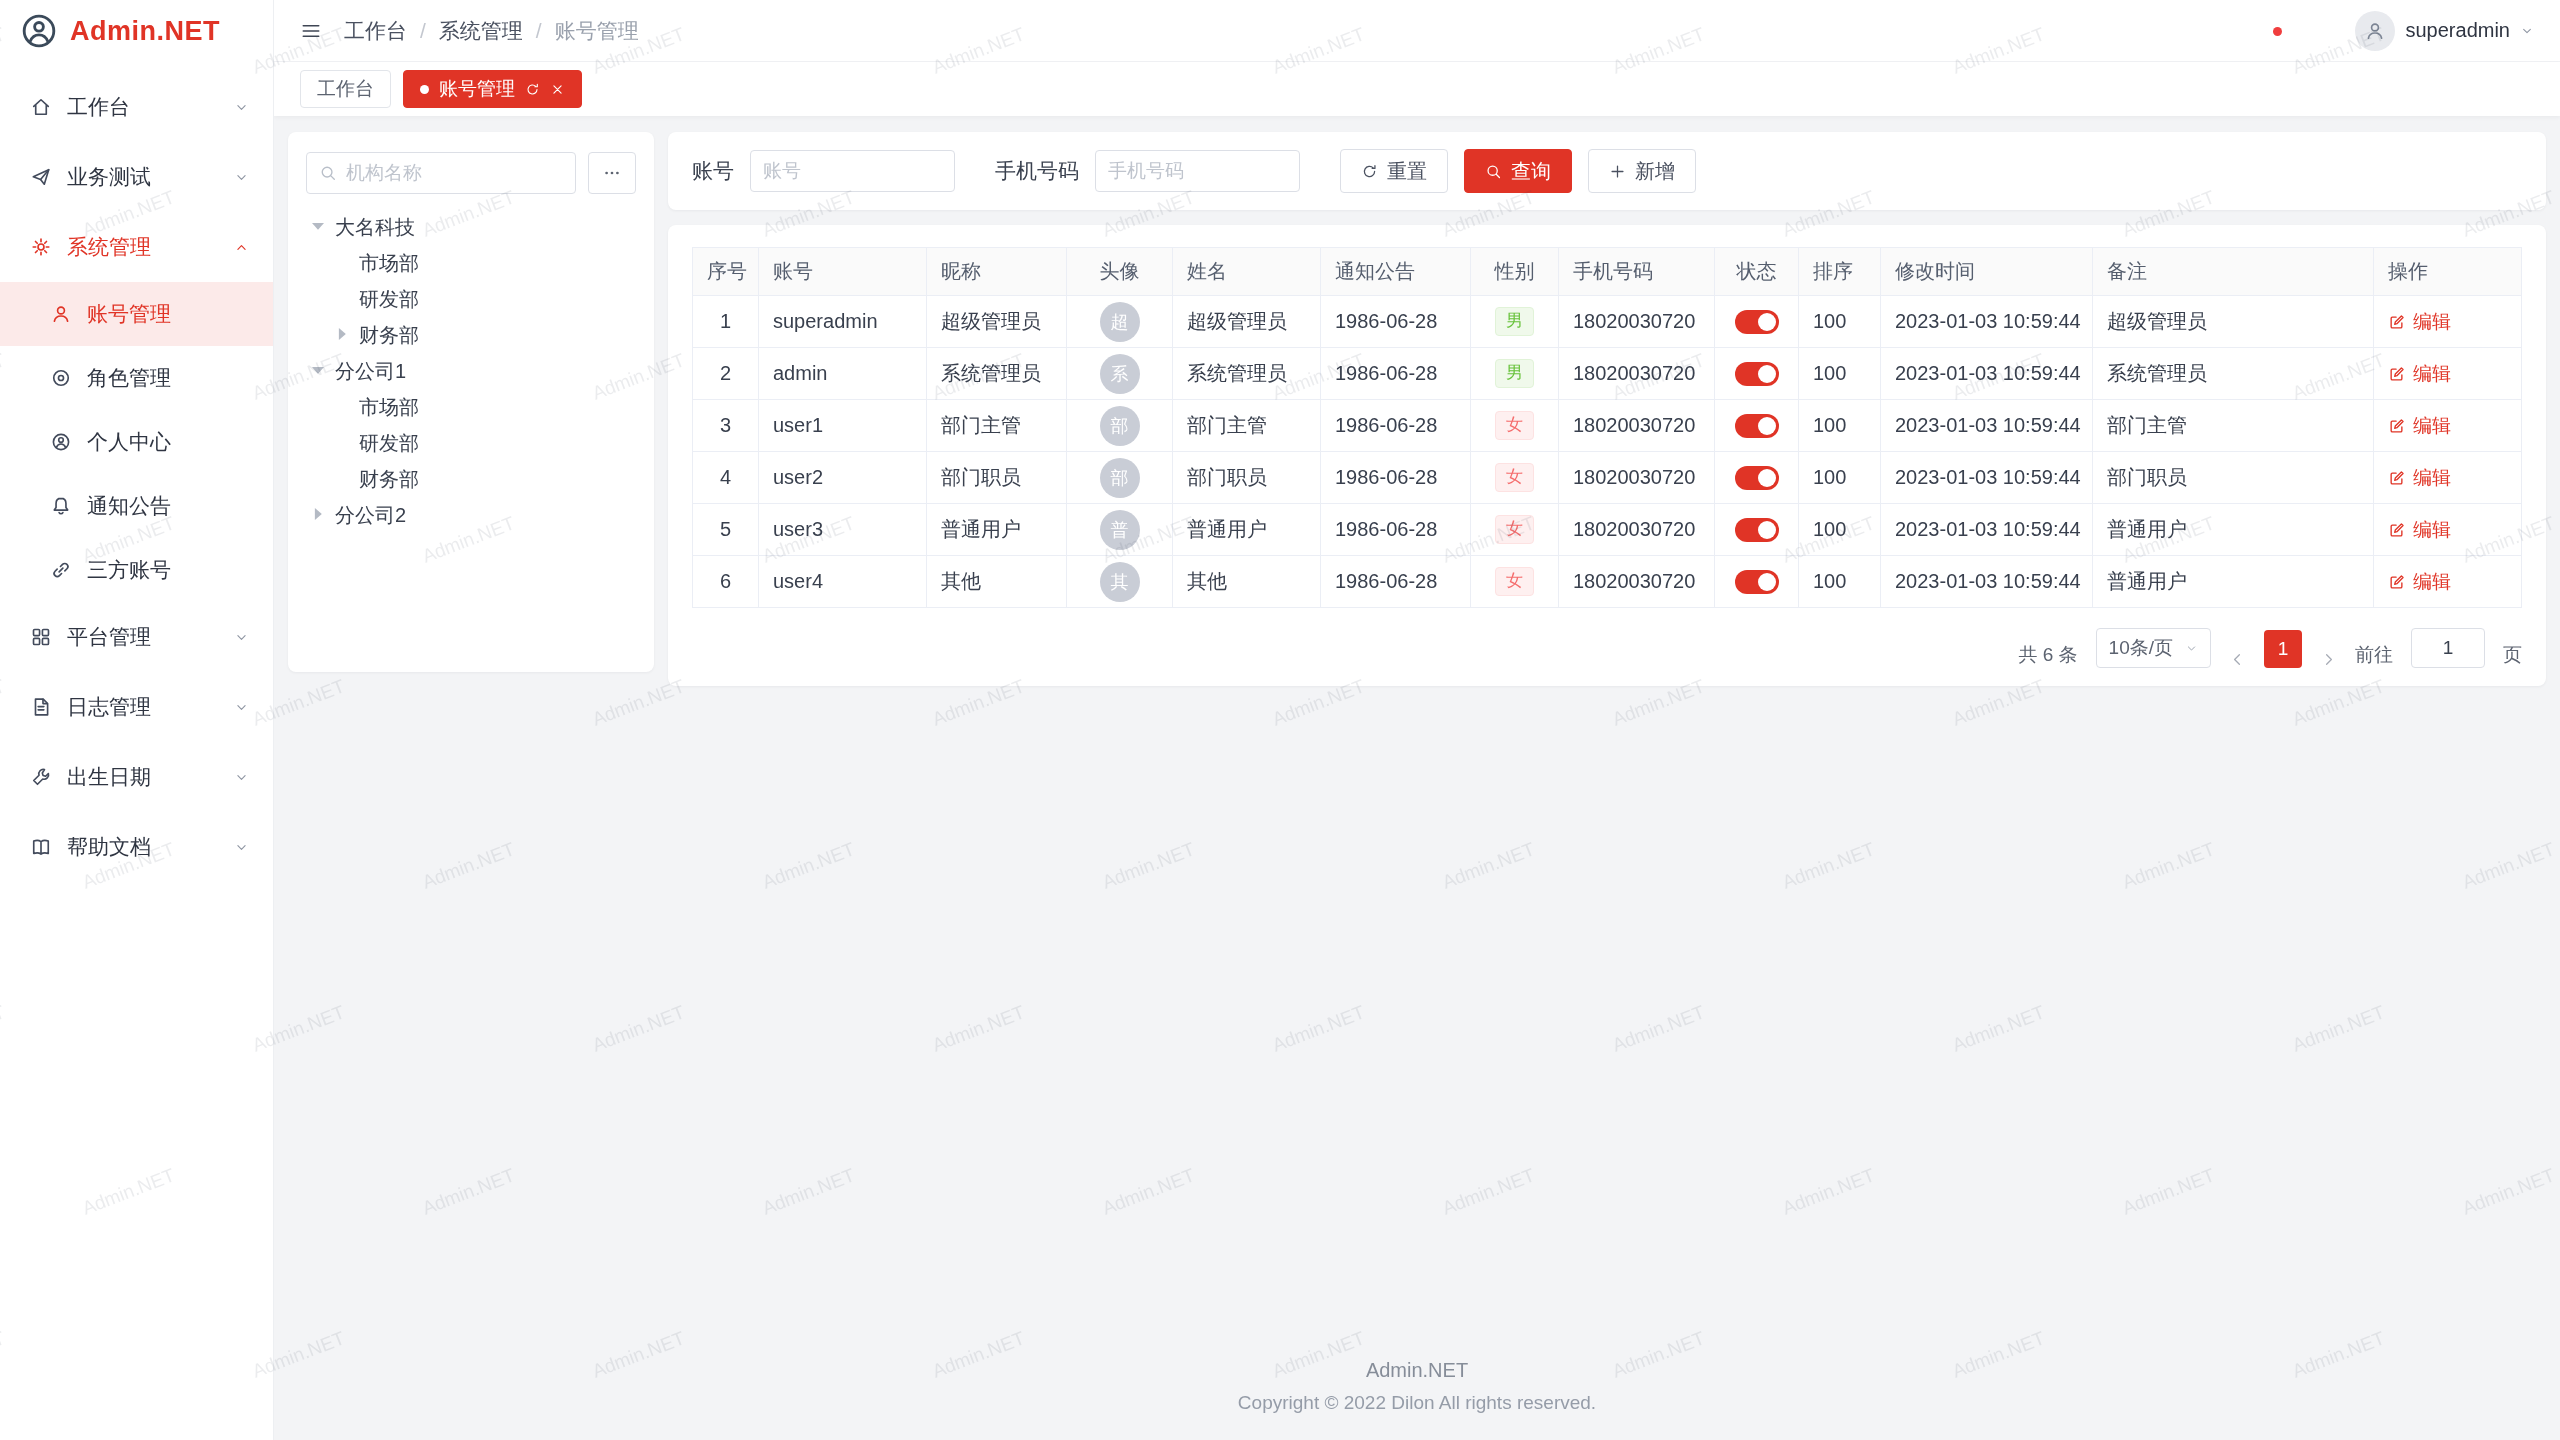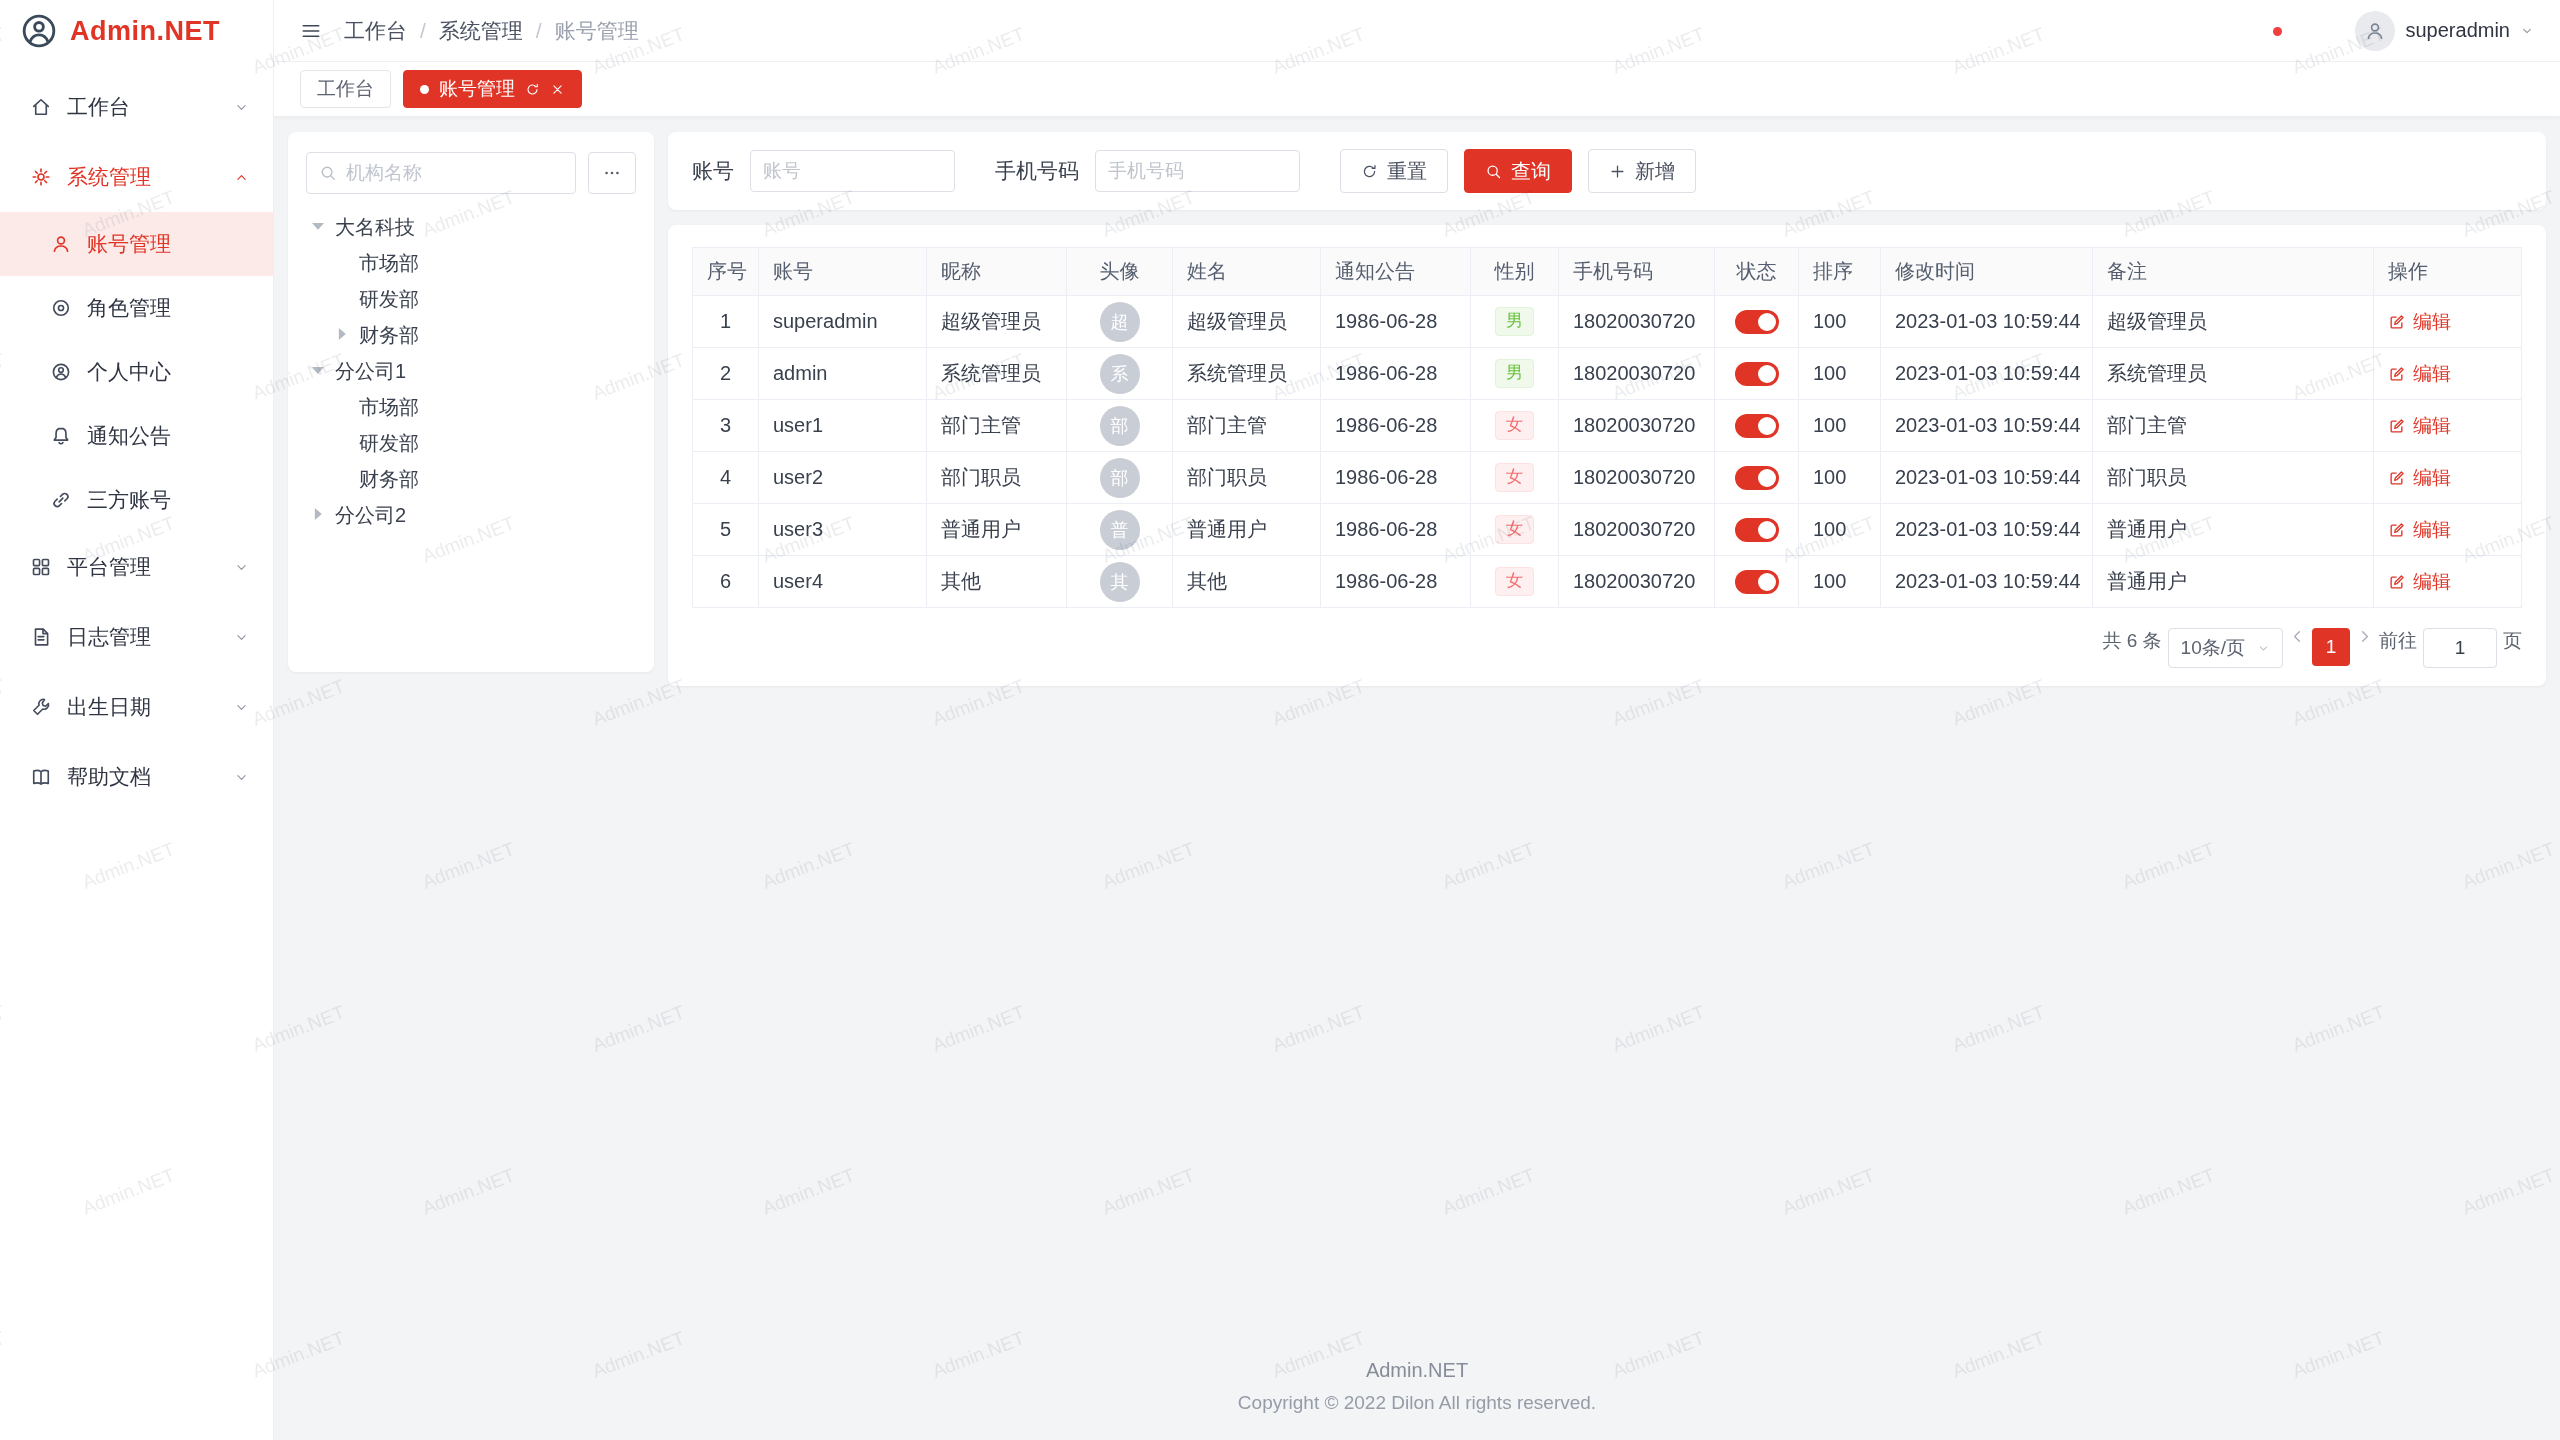--- a/index.html
+++ b/index.html
@@ -86,21 +86,21 @@
   .row-avatar { width:40px; height:40px; border-radius:50%; background:#c9cdd6; color:#fff; font-size:18px; display:inline-flex; align-items:center; justify-content:center; vertical-align:middle; }
   .tag { display:inline-block; font-size:17px; padding:3px 10px; border-radius:4px; line-height:1.2; }
   .tag-male { color:#67c23a; background:#f0f9eb; border:1px solid #e1f3d8; }
   .tag-female { color:#f56c6c; background:#fef0f0; border:1px solid #fde2e2; }
   .switch { width:44px; height:24px; background:var(--primary); border-radius:13px; position:relative; display:inline-block; vertical-align:middle; cursor:pointer; }
   .switch::after { content:''; position:absolute; top:3px; right:3px; width:18px; height:18px; background:#fff; border-radius:50%; }
   .op-edit { color:var(--primary); display:inline-flex; align-items:center; gap:7px; font-size:19px; cursor:pointer; vertical-align:middle; }
   .op-edit .icon { font-size:18px; }
   .op-more { color:var(--primary); margin-left:16px; font-size:18px; cursor:pointer; display:inline-flex; vertical-align:middle; }
 
-  .pagination { display:flex; align-items:flex-start; justify-content:flex-end; gap:6px; margin-top:20px; font-size:19px; color:#5c6370; }
+  .pagination { display:flex; align-items:flex-end; justify-content:flex-end; gap:18px; margin-top:20px; font-size:19px; color:#5c6370; }
   .page-size-box { border:1px solid #dcdfe6; border-radius:4px; height:40px; display:flex; align-items:center; gap:12px; padding:0 12px; cursor:pointer; color:#5c6370; }
   .page-size-box .icon { font-size:13px; color:#9aa1ad; }
   .page-arrow { font-size:17px; color:#a6abb5; cursor:pointer; display:inline-flex; }
   .page-num { min-width:38px; height:38px; background:var(--primary); color:#fff; border-radius:4px; display:flex; align-items:center; justify-content:center; cursor:pointer; }
   .goto-input { width:74px; height:40px; border:1px solid #dcdfe6; border-radius:4px; text-align:center; font-size:19px; color:#39404e; outline:none; font-family:inherit; background:#fff; }
 
   .footer { text-align:center; padding:20px 0 26px; margin-top:auto; }
   .footer-title { font-size:20px; color:#868d99; margin-bottom:10px; }
   .footer-copy { font-size:19px; color:#959ca8; }
 
@@ -125,20 +125,34 @@
       <span class="brand">Admin.NET</span>
     </div>
     <nav class="menu" id="sidebar-menu">
         <div class="menu-item">
           <span class="icon">
             <svg viewBox="0 0 20 20" fill="none" stroke="currentColor" stroke-width="1.5" stroke-linecap="round" stroke-linejoin="round">
               <path d="M3.4 9.4L10 3.4l6.6 6M5.2 8.2v8.4h9.6V8.2"></path>
             </svg>
           </span>
           <span class="mi-label">工作台</span>
+          <span class="icon chev">
+            <svg viewBox="0 0 20 20" fill="none" stroke="currentColor" stroke-width="1.5" stroke-linecap="round" stroke-linejoin="round">
+              <path d="M5.2 7.6l4.8 4.8 4.8-4.8"></path>
+            </svg>
+          </span>
+        </div>
+        <div class="menu-item">
+          <span class="icon">
+            <svg viewBox="0 0 20 20" fill="none" stroke="currentColor" stroke-width="1.5" stroke-linecap="round" stroke-linejoin="round">
+              <path d="M3 9.8L17 3.4l-4 13.2-3.4-4.4L3 9.8z"></path>
+              <path d="M17 3.4L9.6 12.2"></path>
+            </svg>
+          </span>
+          <span class="mi-label">业务测试</span>
           <span class="icon chev">
             <svg viewBox="0 0 20 20" fill="none" stroke="currentColor" stroke-width="1.5" stroke-linecap="round" stroke-linejoin="round">
               <path d="M5.2 7.6l4.8 4.8 4.8-4.8"></path>
             </svg>
           </span>
         </div>
         <div class="menu-item active">
           <span class="icon">
             <svg viewBox="0 0 20 20" fill="none" stroke="currentColor" stroke-width="1.5" stroke-linecap="round" stroke-linejoin="round">
               <circle cx="10" cy="10" r="2.7"></circle>

